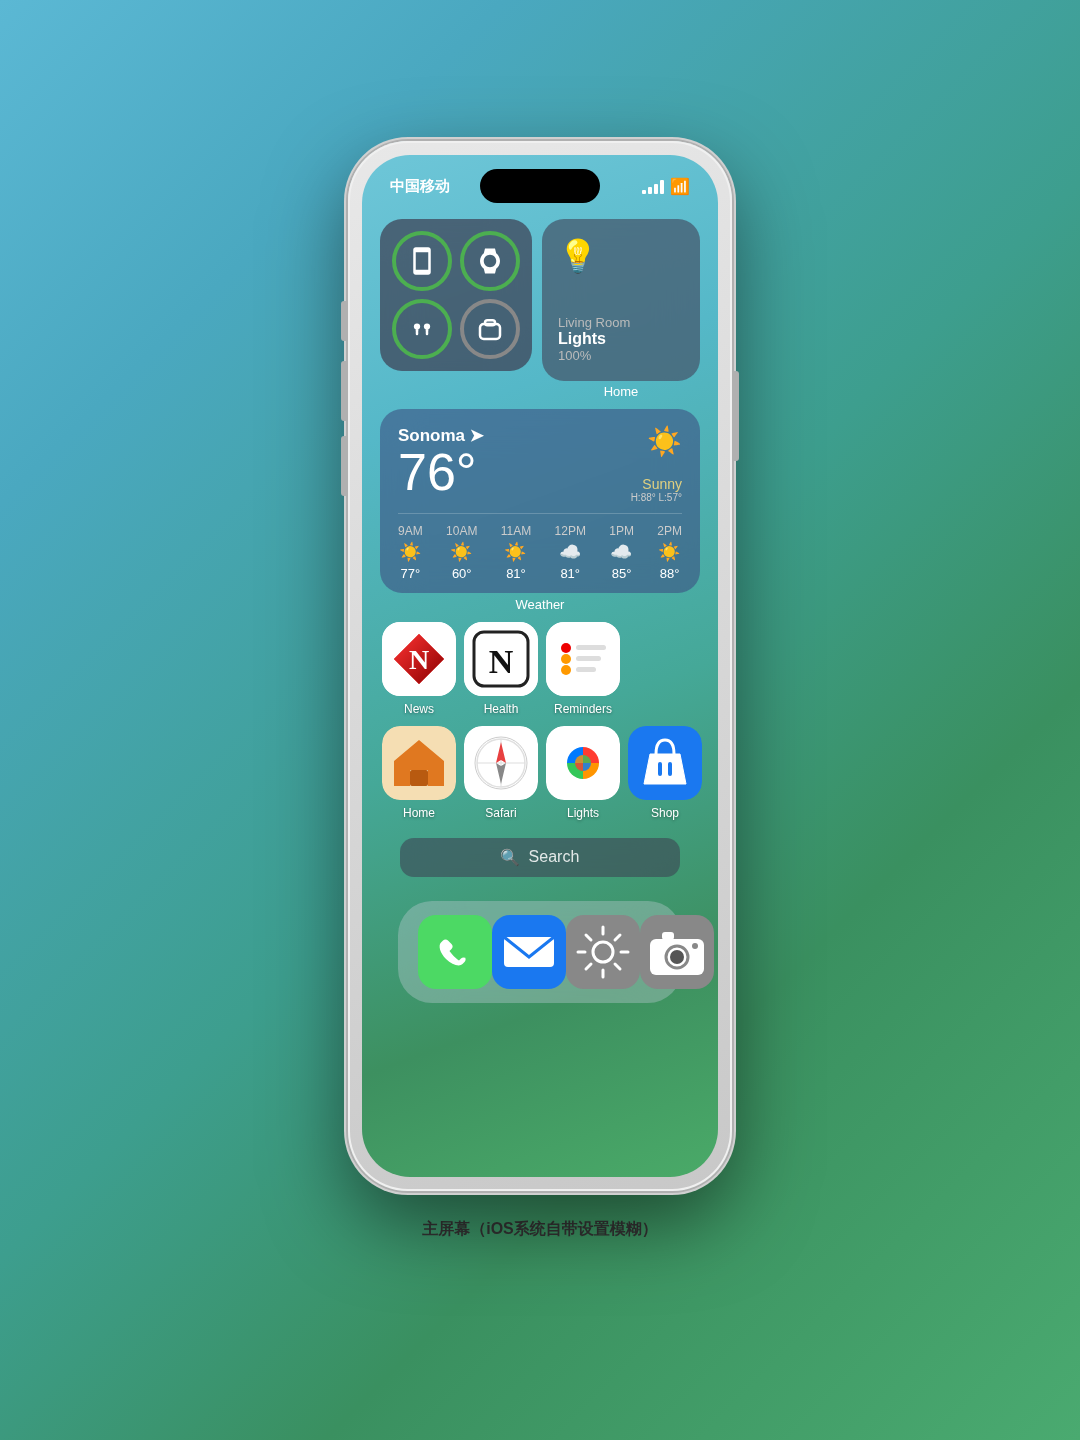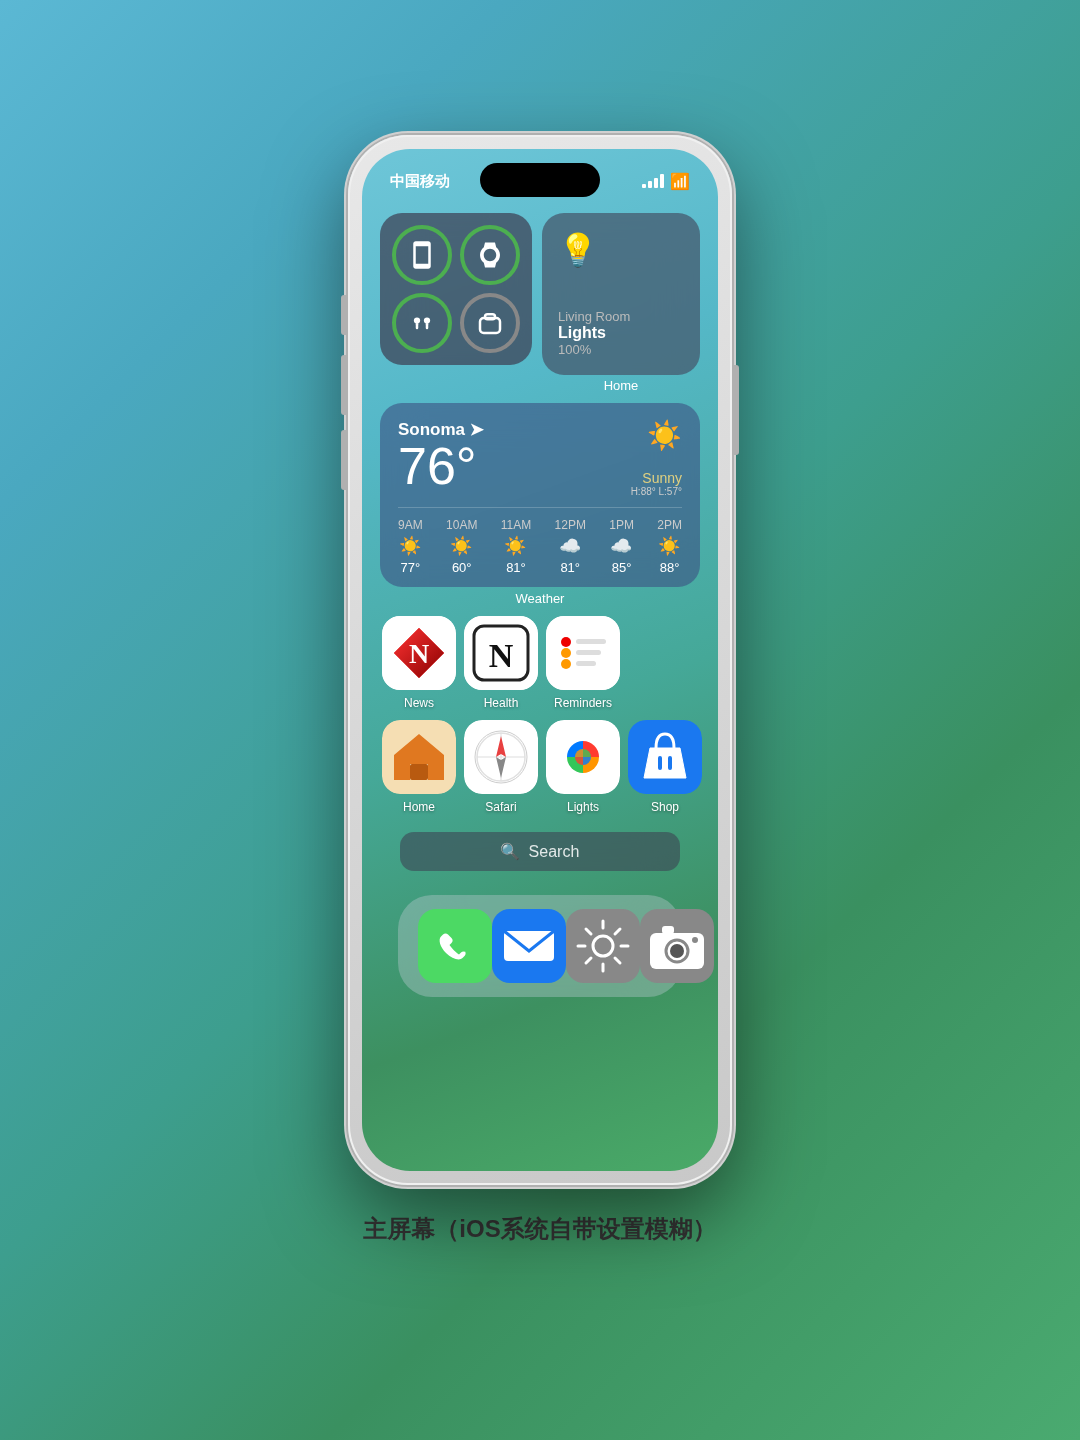--- a/index.html
+++ b/index.html
@@ -306,21 +306,21 @@
       display: flex;
       align-items: center;
       justify-content: center;
       font-size: 36px;
       cursor: pointer;
     }
 
     
     .caption {
       color: #333;
-      font-size: 24px;
+      font-size: 16px;
       font-weight: 600;
       text-align: center;
       margin-top: 28px;
       font-family: -apple-system, 'PingFang SC', sans-serif;
     }
   </style>
 </head>
 <body>
 
 <div class="phone-wrapper">

